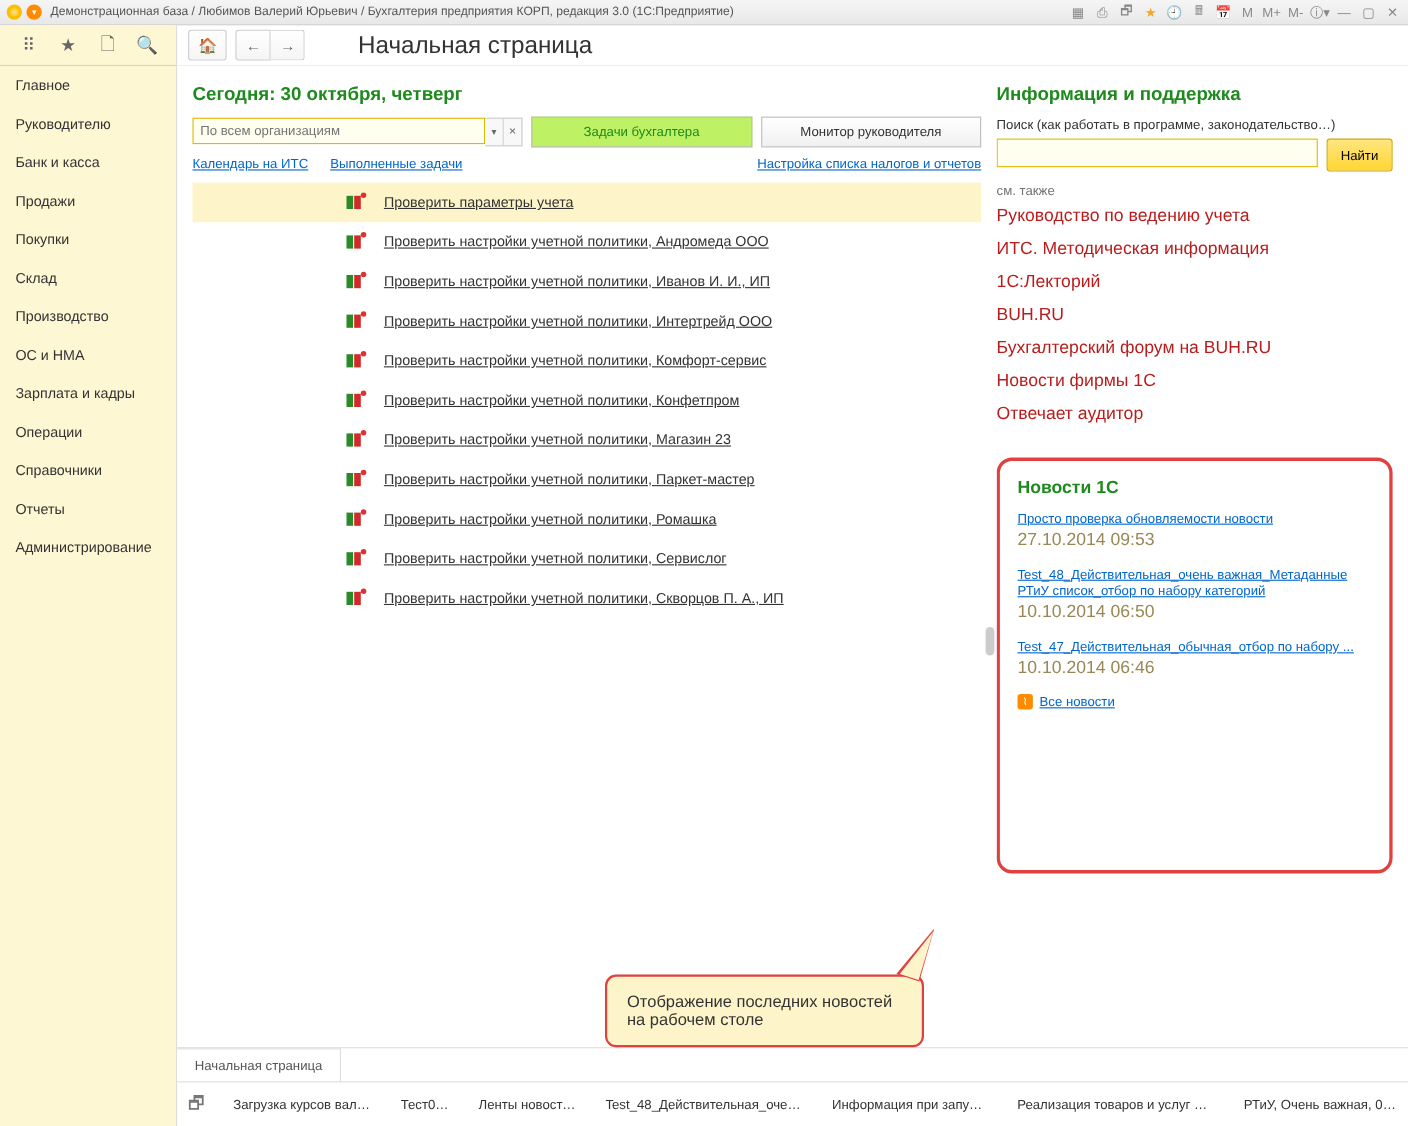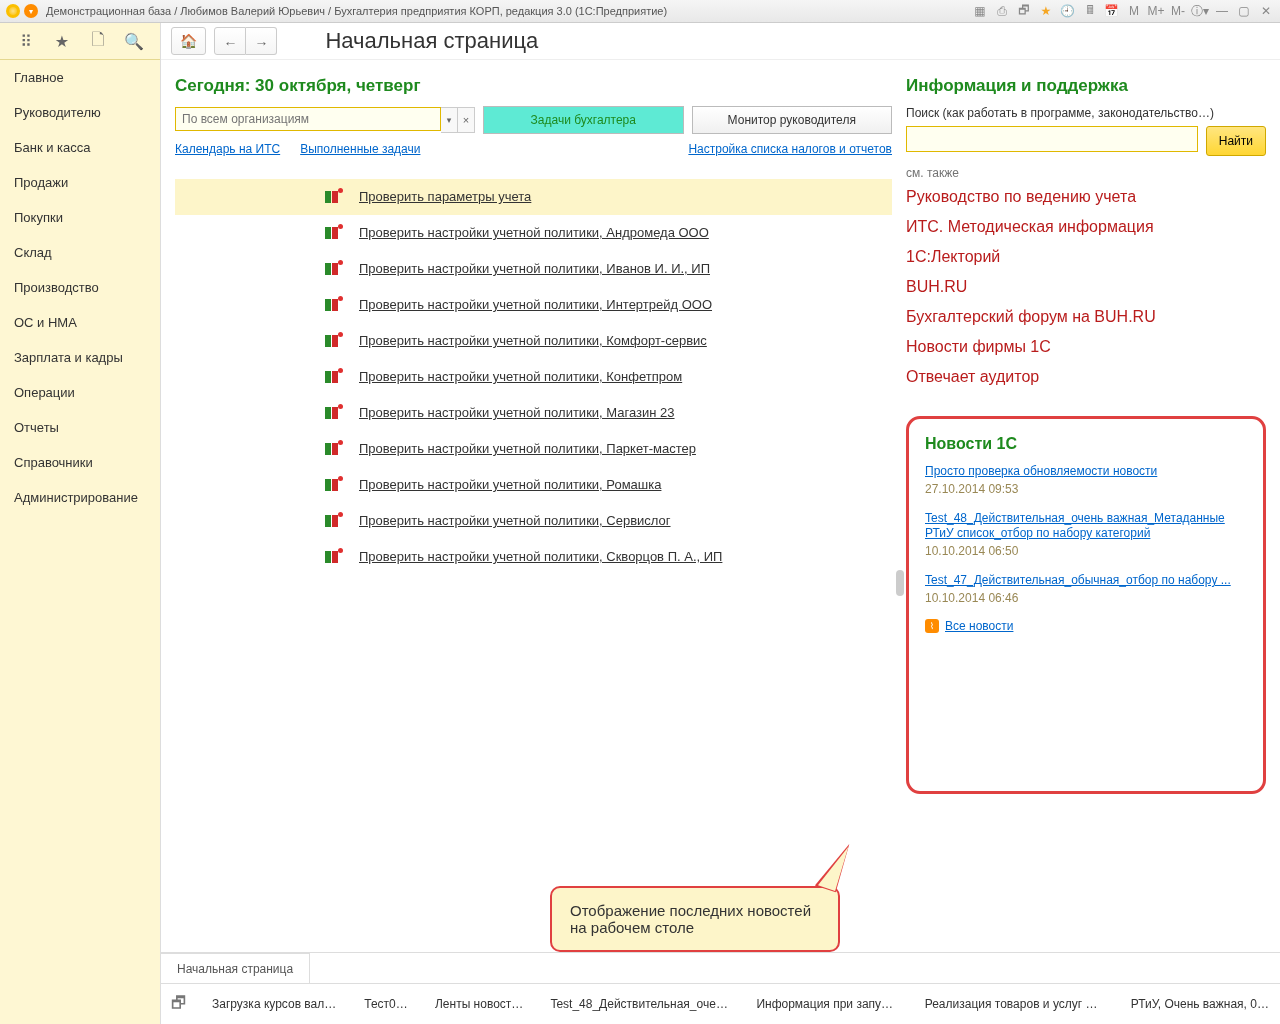--- a/index.html
+++ b/index.html
@@ -25,26 +25,26 @@
 .page-title{font-size:22px;color:#333;margin-left:40px}
 .content{flex:1;display:flex;overflow:hidden}
 .left-col{flex:1;padding:10px 14px 0 14px;overflow:auto;position:relative}
 .today-hdr{color:#1e8a1e;font-weight:bold;font-size:17px;margin:6px 0 10px}
 .filter-row{display:flex;gap:8px;align-items:center;margin-bottom:8px}
 .org-input{flex:0 0 300px;display:flex}
 .org-input input{flex:1;height:22px;border:1px solid #e0b800;background:#fffff0;padding:0 6px;font-size:12px;color:#999;outline:none}
 .org-input .dd{width:16px;height:24px;border:1px solid #ccc;border-left:none;background:#f8f8f8;display:flex;align-items:center;justify-content:center;font-size:9px;color:#666;cursor:pointer}
 .org-input .clr{width:16px;height:24px;border:1px solid #ccc;border-left:none;background:#f8f8f8;display:flex;align-items:center;justify-content:center;font-size:11px;color:#666;cursor:pointer}
 .tab-btn{flex:1;height:26px;border:1px solid #bbb;background:linear-gradient(#fff,#f0f0f0);display:flex;align-items:center;justify-content:center;font-size:12px;cursor:pointer}
-.tab-btn.active{color:#1e8a1e;background:#5eead4}
-.link-row{display:flex;gap:20px;margin-bottom:23px}
+.tab-btn.active{color:#1e8a1e;background:#bef264}
+.link-row{display:flex;gap:20px;margin-bottom:10px}
 .link-row a{color:#0066cc;text-decoration:underline;font-size:12px;cursor:pointer}
 .link-row .spacer{flex:1}
 .task-list{}
-.task{display:flex;padding:10px 12px;gap:18px;align-items:flex-start}
+.task{display:flex;padding:10px 2px;gap:18px;align-items:flex-start}
 .task.hl{background:#fdf5c9}
 .task-ico{width:16px;height:16px;display:inline-block;position:relative;flex-shrink:0}
 .task-ico::before{content:"";position:absolute;width:6px;height:12px;background:#2a8a2a;left:0;top:2px}
 .task-ico::after{content:"";position:absolute;width:6px;height:12px;background:#d02a2a;left:7px;top:2px}
 .task-ico .dot{position:absolute;width:5px;height:5px;background:#e03030;border-radius:50%;right:-2px;top:-1px}
 .task-text{flex:1}
 .task-text a{color:#333;text-decoration:underline;font-size:13px;cursor:pointer}
 .task-spacer{width:120px}
 .scroll-thumb{position:absolute;right:2px;top:510px;width:8px;height:26px;background:#ccc;border-radius:4px}
 .right-col{width:360px;padding:10px 14px 0 0;overflow:auto;position:relative}
@@ -52,21 +52,21 @@
 .search-lbl{font-size:12px;color:#333;margin-bottom:6px}
 .search-row{display:flex;gap:8px;margin-bottom:10px}
 .search-row input{flex:1;height:24px;border:1px solid #e0b800;background:#fffff0;outline:none;padding:0 6px}
 .search-row button{height:30px;padding:0 12px;border:1px solid #d0a800;background:linear-gradient(#ffe680,#ffd633);border-radius:3px;cursor:pointer;font-size:12px}
 .also-lbl{font-size:12px;color:#737373;margin-bottom:8px}
 .support-links a{display:block;color:#b91c1c;font-size:16px;margin-bottom:12px;cursor:pointer}
 .news-box{border:3px solid #e04040;border-radius:14px;padding:16px;margin-top:30px;background:#fff;position:relative;min-height:340px}
 .news-hdr{color:#1e8a1e;font-weight:bold;font-size:16px;margin-bottom:10px}
 .news-item{margin-bottom:14px}
 .news-item a{color:#0066cc;text-decoration:underline;font-size:12px;cursor:pointer}
-.news-date{color:#998855;font-size:12px;margin-top:4px}
+.news-date{color:#998855;font-size:16px;margin-top:4px}
 .rss-link{display:flex;align-items:center;gap:6px;margin-top:6px}
 .rss-ico{width:14px;height:14px;background:#ff8c00;border-radius:3px;display:flex;align-items:center;justify-content:center;color:#fff;font-size:9px}
 .rss-link a{color:#0066cc;text-decoration:underline;font-size:12px;cursor:pointer}
 .callout{position:absolute;left:550px;bottom:72px;z-index:10}
 .callout-box{background:#fdf5c9;border:2px solid #e04040;border-radius:10px;padding:14px 18px;font-size:15px;color:#333;width:250px;position:relative}
 .callout-tail{position:absolute;width:0;height:0;border-left:20px solid transparent;border-right:2px solid transparent;border-bottom:50px solid #e04040;right:-6px;top:-48px;transform:rotate(18deg)}
 .callout-tail::after{content:"";position:absolute;width:0;height:0;border-left:17px solid transparent;border-right:1px solid transparent;border-bottom:46px solid #fdf5c9;left:-17px;top:3px}
 .bottom-tabs{height:30px;border-top:1px solid #ddd;display:flex;align-items:stretch}
 .bottom-tab{padding:0 16px;display:flex;align-items:center;font-size:12px;color:#555;border-right:1px solid #ddd;border-top:2px solid transparent;cursor:pointer;background:#f8f8f8}
 .bottom-tab.active{background:#fff;border-top:1px solid #ddd;border-bottom:1px solid #fff;margin-bottom:-1px}
@@ -112,22 +112,22 @@
           <div class="sidebar-item">Главное</div>
           <div class="sidebar-item">Руководителю</div>
           <div class="sidebar-item">Банк и касса</div>
           <div class="sidebar-item">Продажи</div>
           <div class="sidebar-item">Покупки</div>
           <div class="sidebar-item">Склад</div>
           <div class="sidebar-item">Производство</div>
           <div class="sidebar-item">ОС и НМА</div>
           <div class="sidebar-item">Зарплата и кадры</div>
           <div class="sidebar-item">Операции</div>
+          <div class="sidebar-item">Справочники</div>
           <div class="sidebar-item">Отчеты</div>
-          <div class="sidebar-item">Справочники</div>
           <div class="sidebar-item">Администрирование</div>
         </div>
     </div>
 
     <div class="main">
       <div class="toolbar">
         <div class="tbtn">🏠</div>
         <div style="display:flex">
           <div class="tbtn" style="border-radius:3px 0 0 3px">←</div>
           <div class="tbtn" style="border-left:none;border-radius:0 3px 3px 0">→</div>

